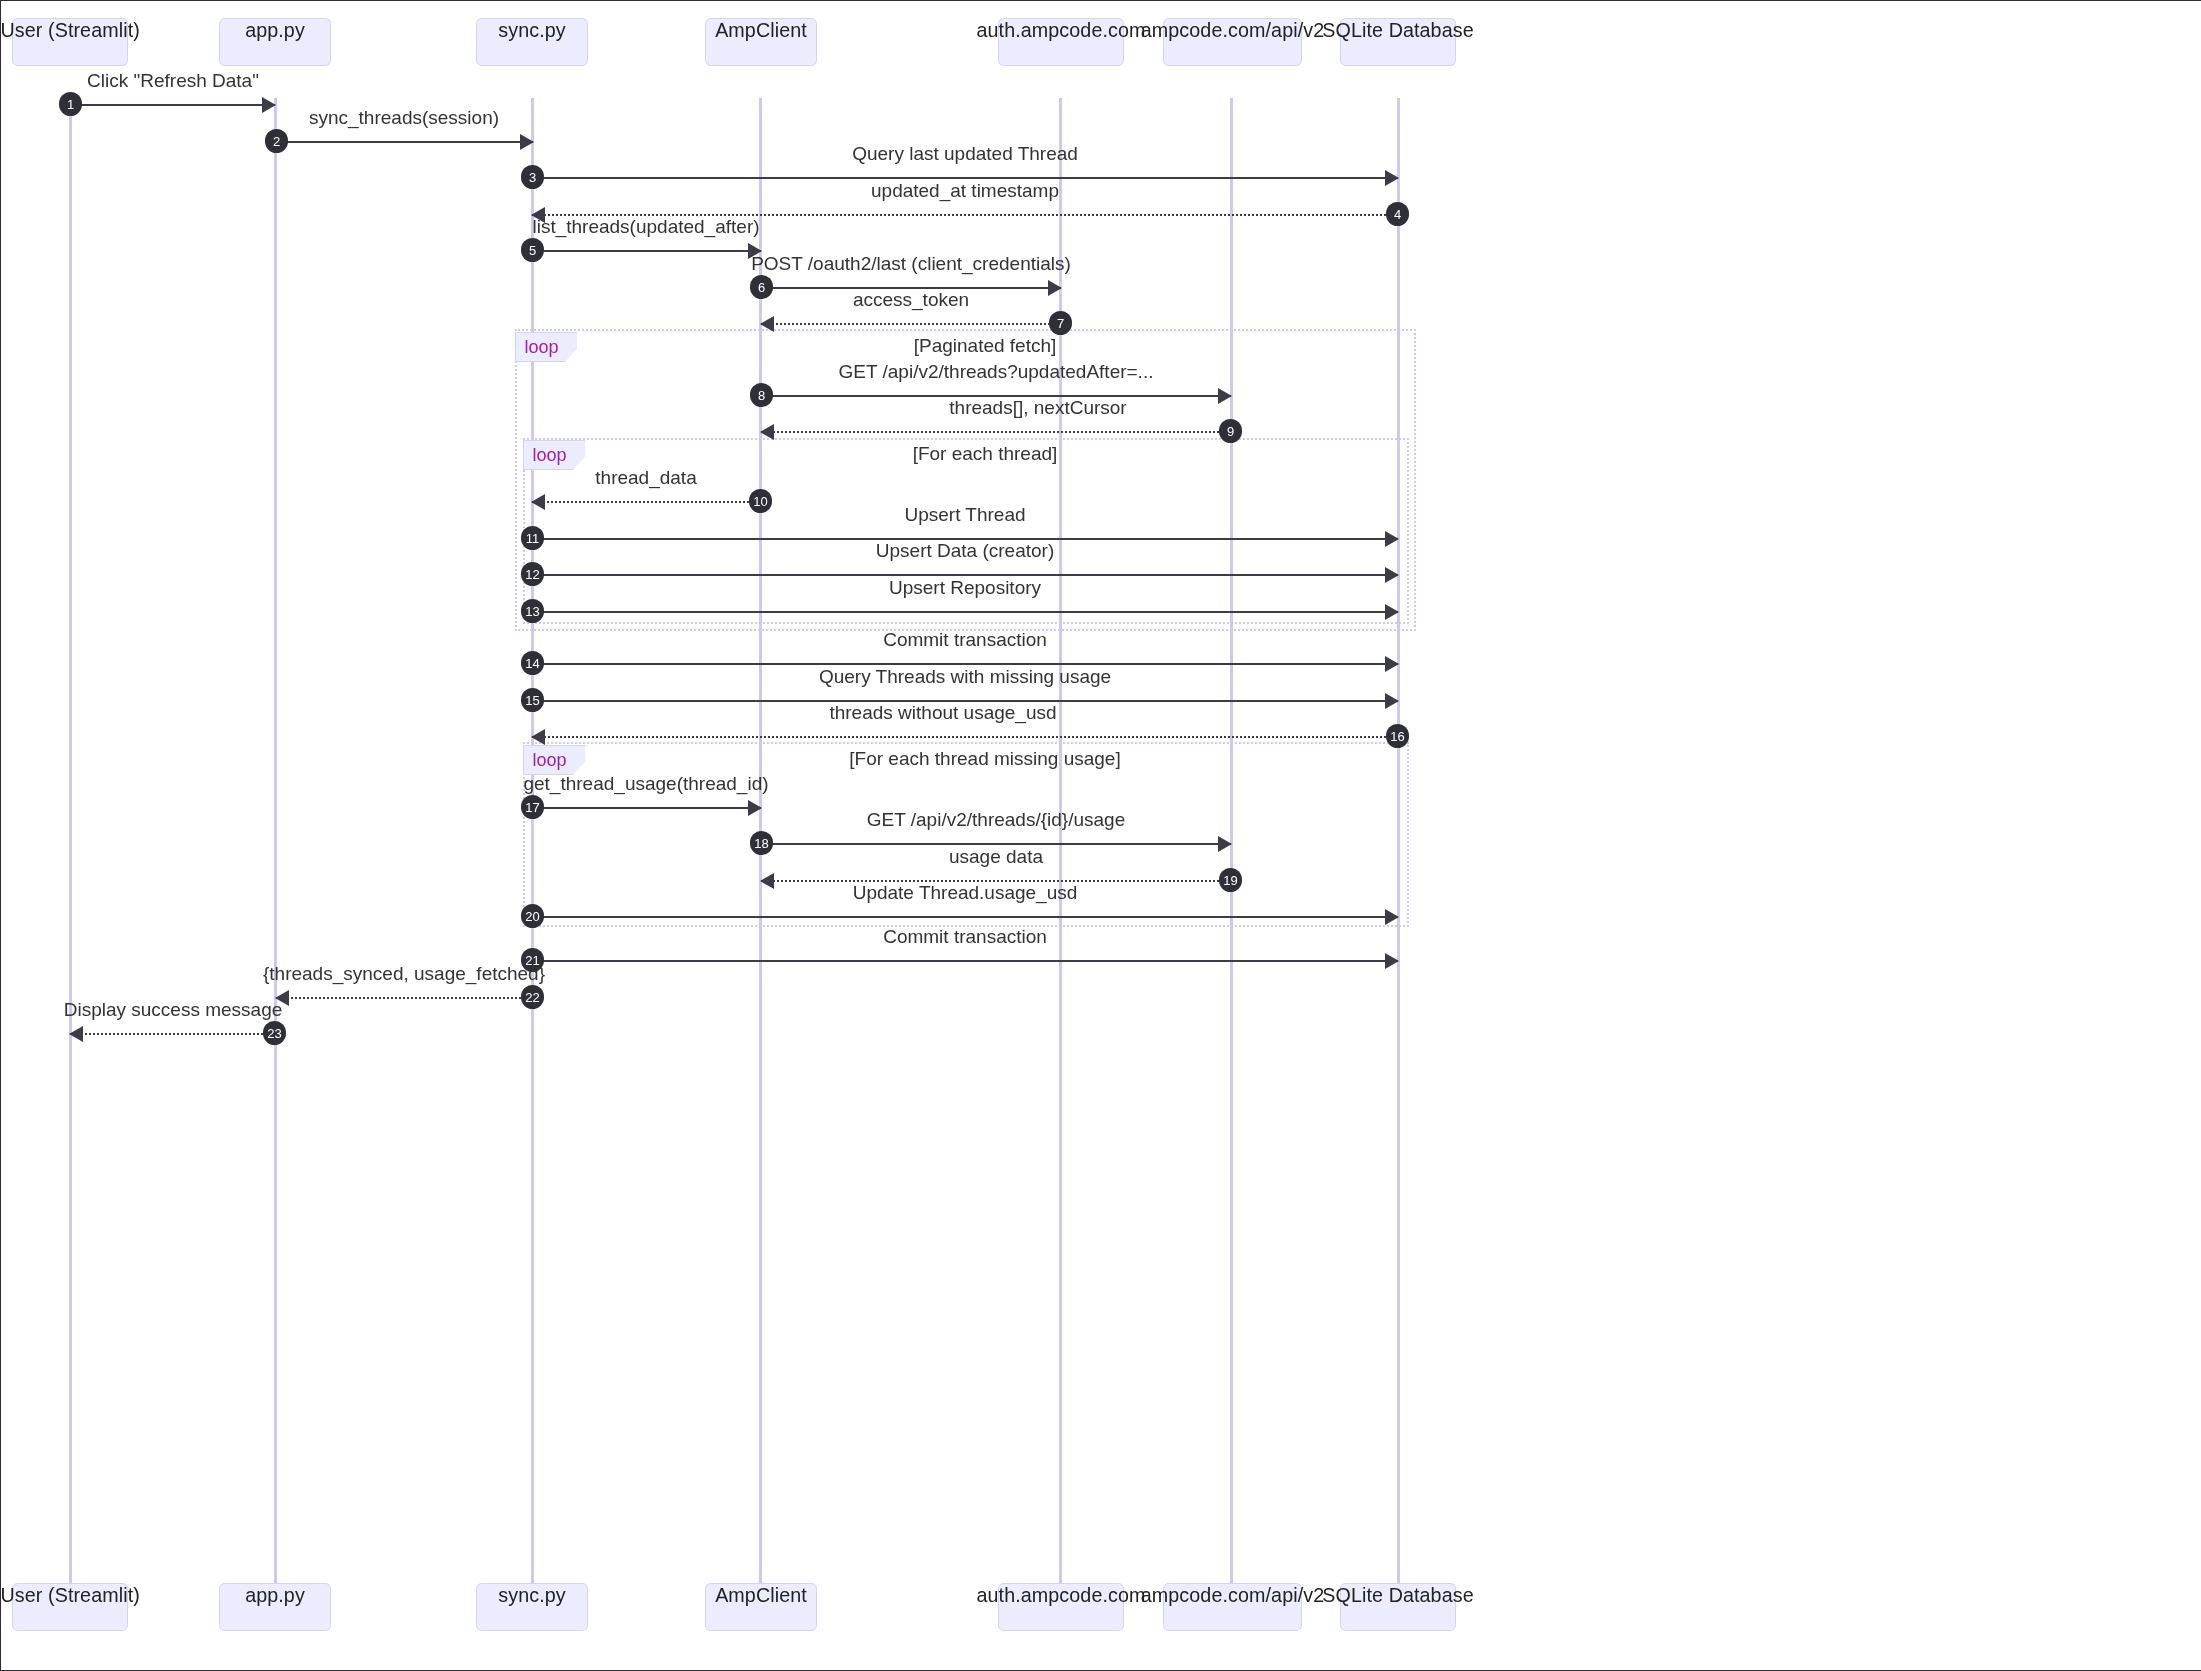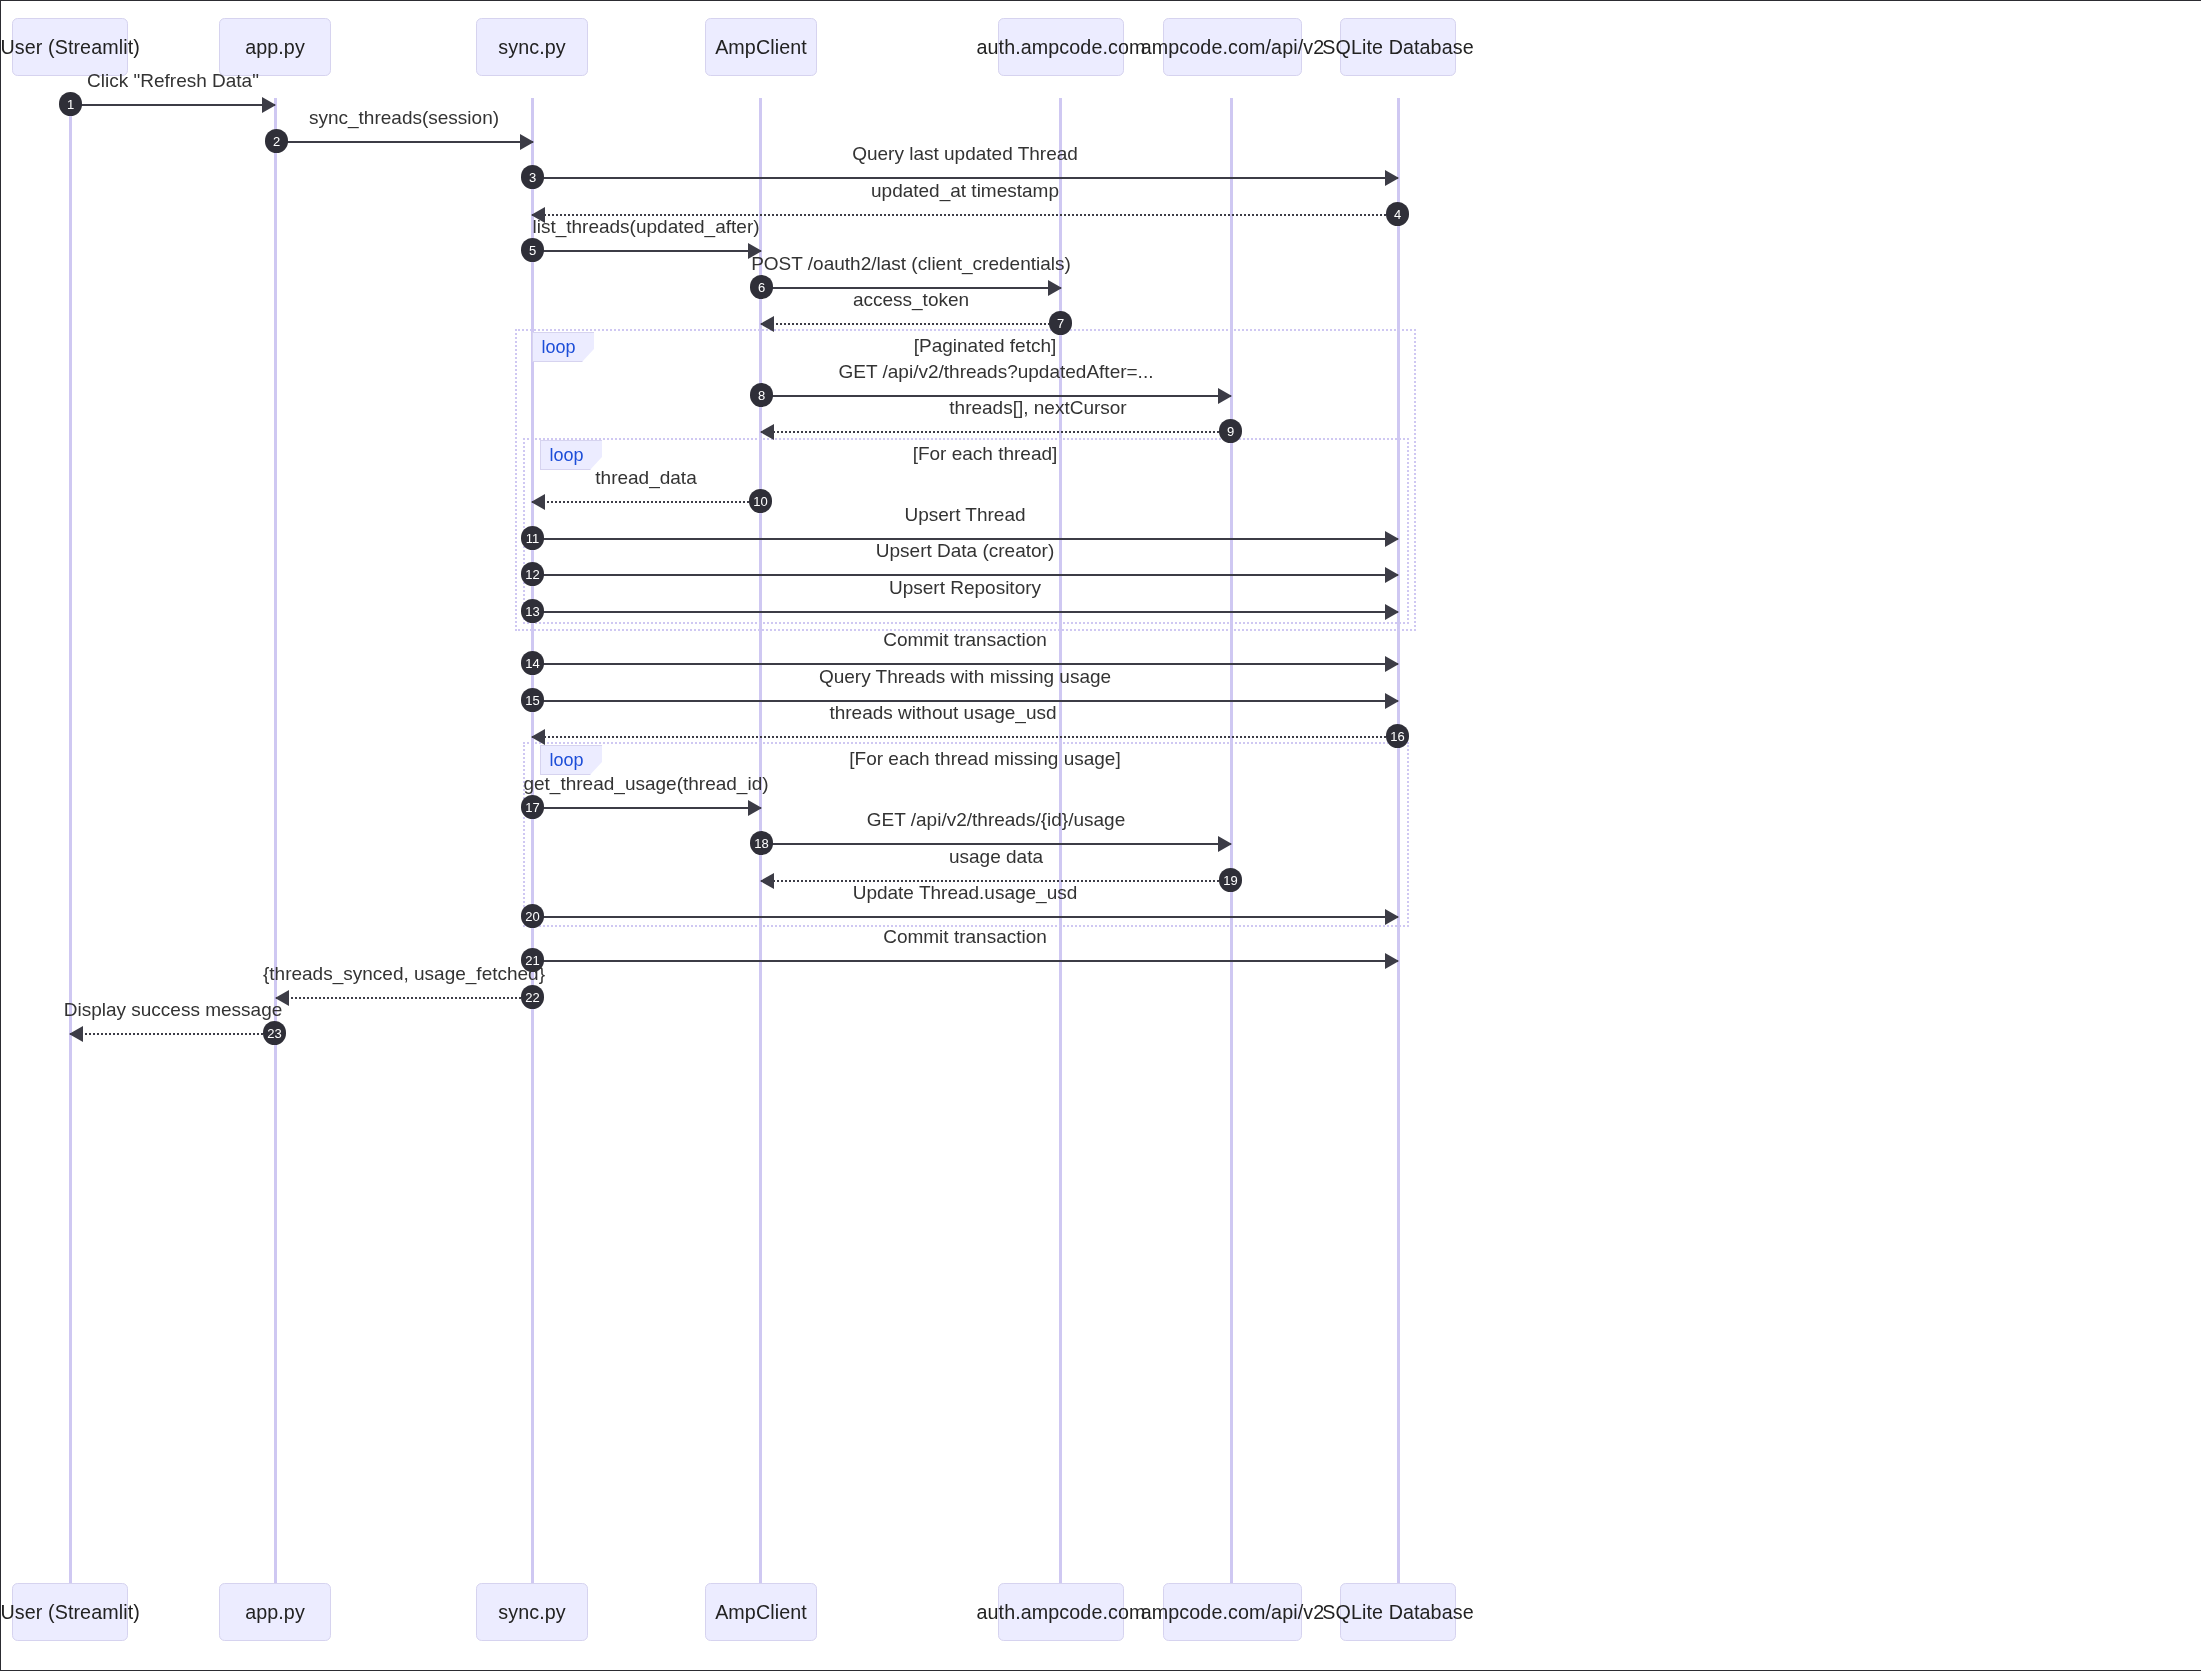--- a/index.html
+++ b/index.html
@@ -23,26 +23,25 @@
     position:absolute;
     width:2.8px;
     background:#cfc8f2;
     top:97px;
     bottom:86px;
   }
 
   
   .participant{
     position:absolute;
-    height:58px;
+    height:48px;
     background:#ececff;
     border:1.4px solid #d6d3ef;
     border-radius:5.6px;
     display:flex;
-    align-items:center;
     justify-content:center;
     box-sizing:border-box;
     font-size:19.7px;
     color:#222222;
     letter-spacing:0.1px;
     white-space:nowrap;
     padding:0 5.6px;
   }
   .participant.top{top:17px;}
   .participant.bottom{top:1582px;}
@@ -53,26 +52,25 @@
     border:2.3px dotted #cfc8f2;
     box-sizing:border-box;
     background:transparent;
   }
   .frag-tag{
     position:absolute;
     background:#ececff;
     border:0.9px solid #d6d3ef;
     border-right:none;
     font-size:18px;
-    color:#1d4ed8;
+    color:#a21caf;
     padding:3.7px 19px 3.7px 8.4px;
     line-height:1.15;
     -webkit-clip-path:polygon(0 0, 100% 0, 100% 55%, 80% 100%, 0 100%);
     clip-path:polygon(0 0, 100% 0, 100% 55%, 80% 100%, 0 100%);
-    margin-left:17px;
   }
   .frag-title{
     position:absolute;
     font-size:19px;
     color:#333;
     text-align:center;
     white-space:nowrap;
     transform:translateX(-50%);
   }
 

